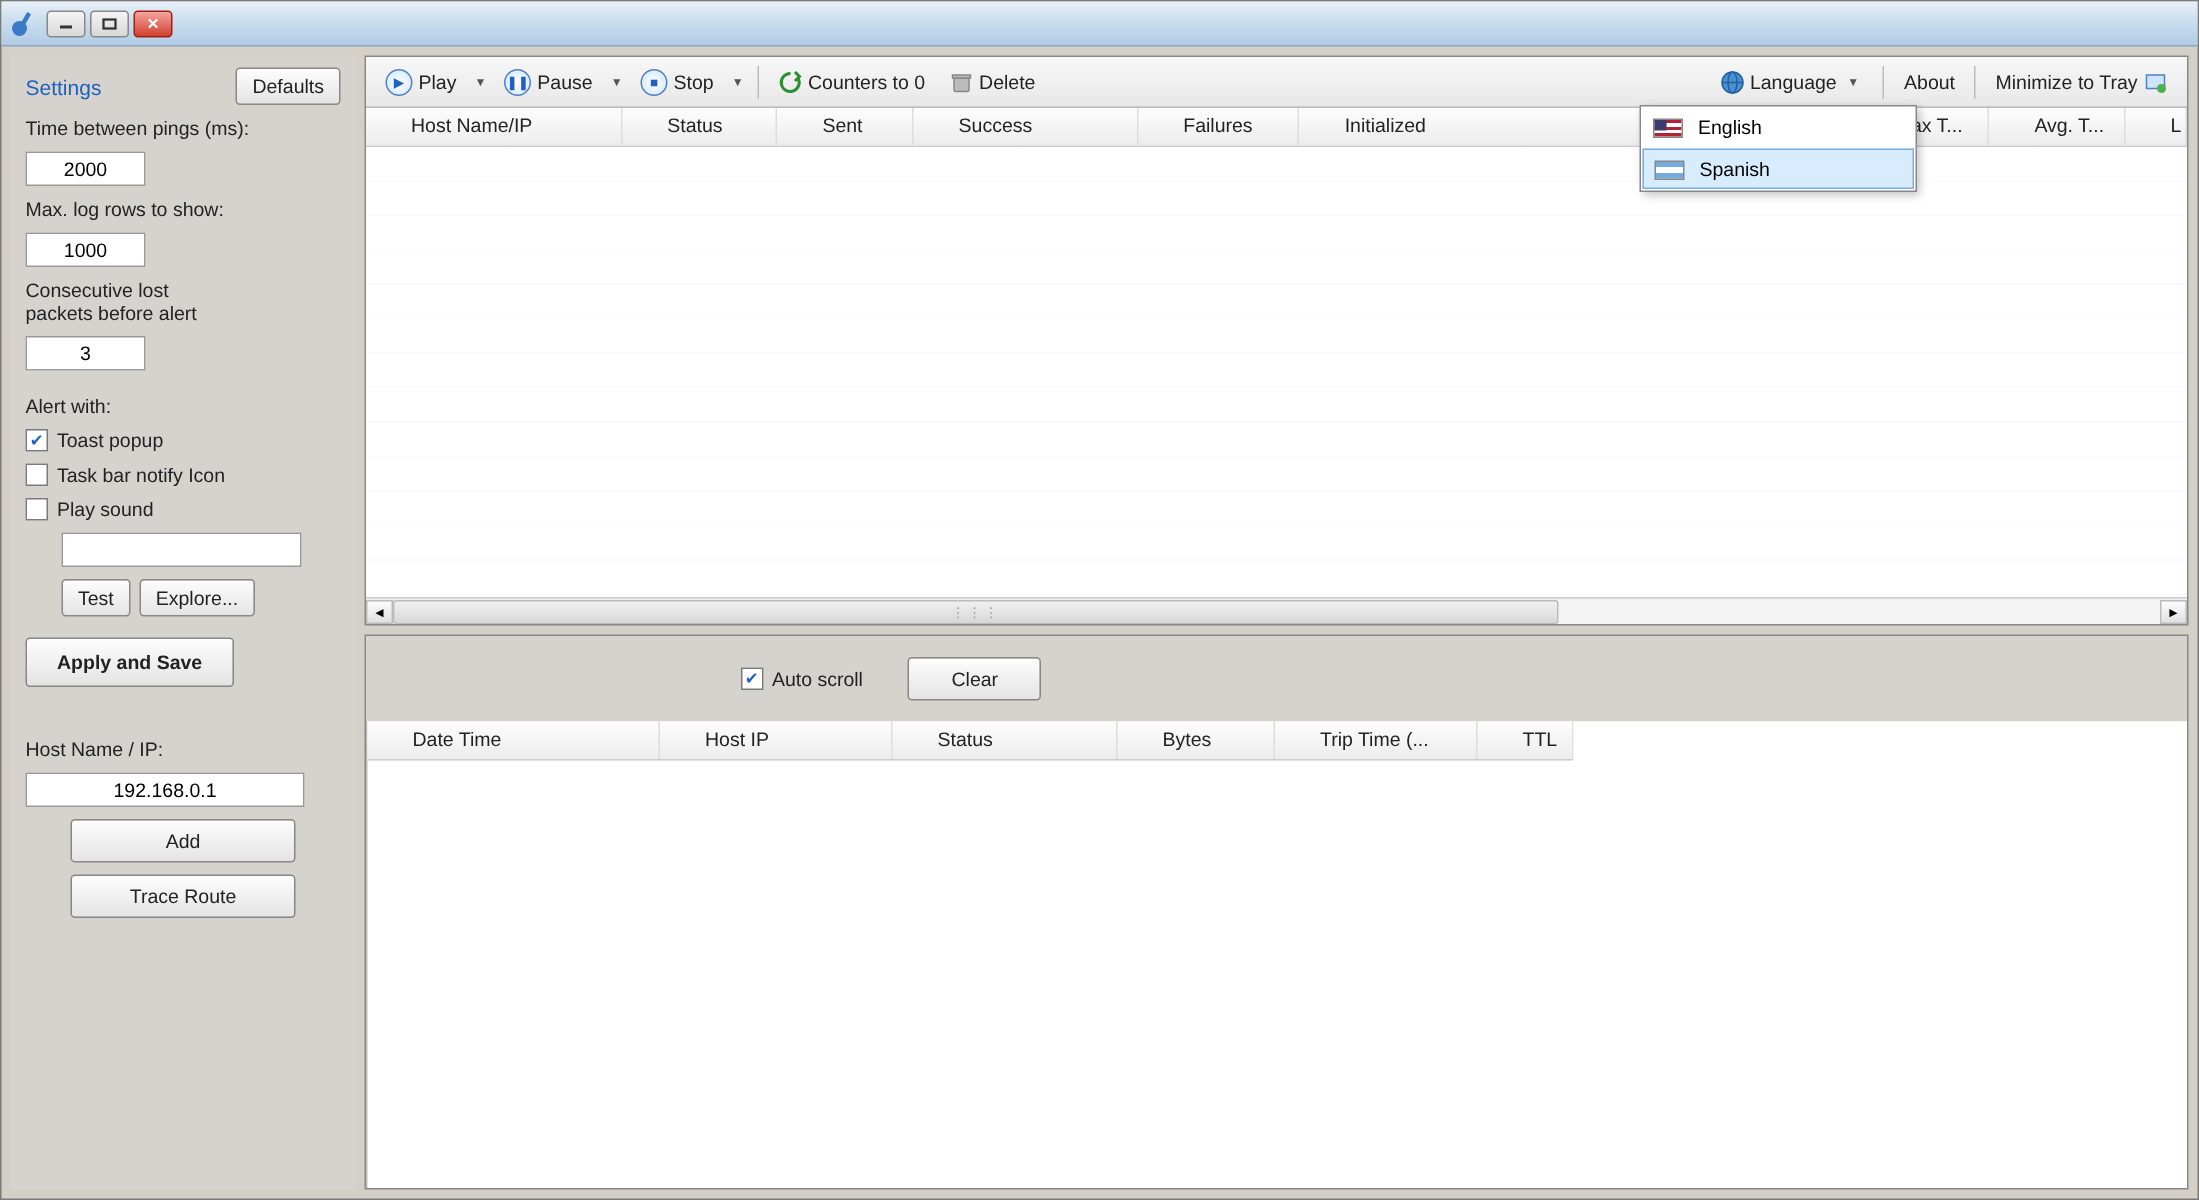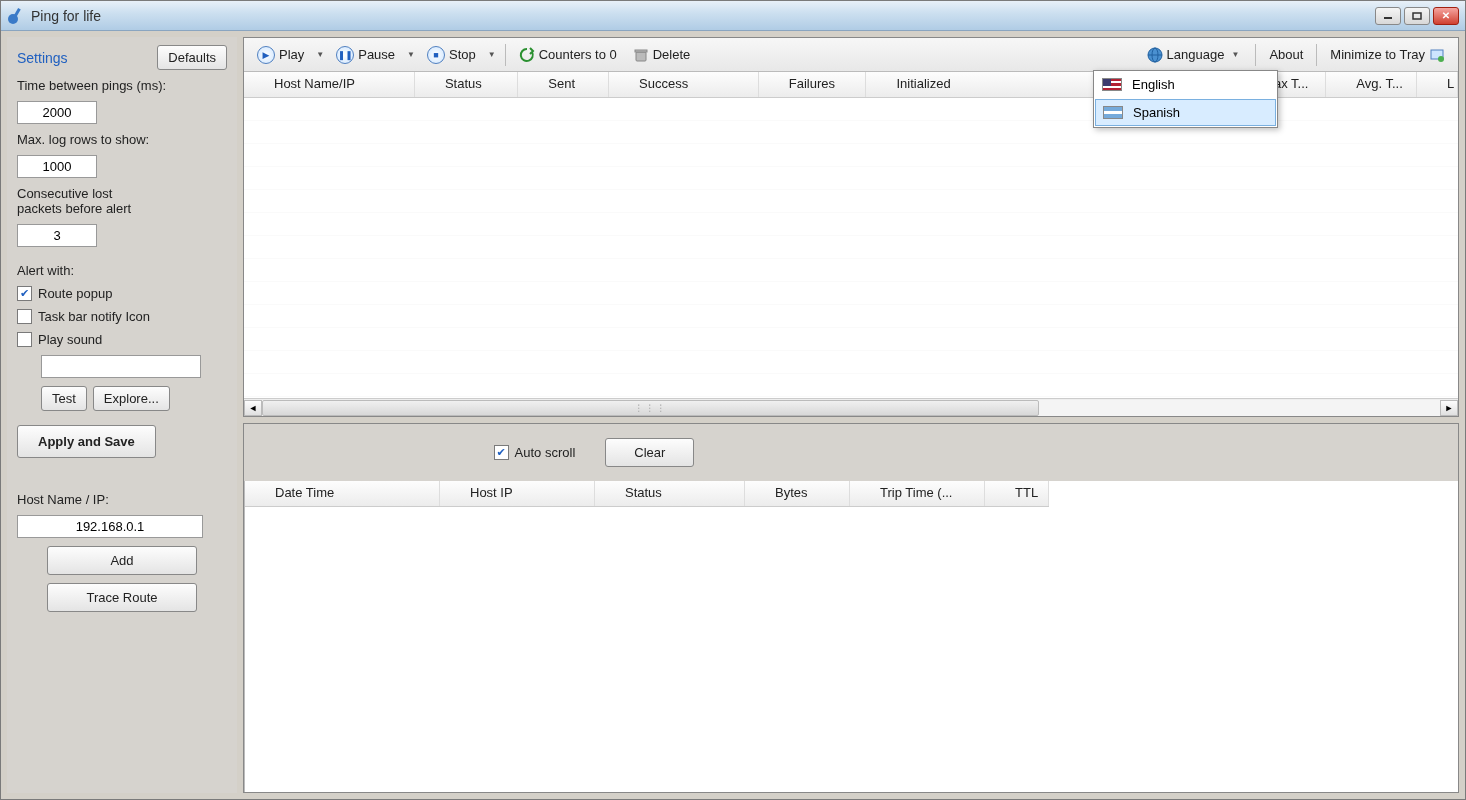--- a/index.html
+++ b/index.html
@@ -35,21 +35,21 @@
 
 .toolbar { height: 34px; background: linear-gradient(#f7f7f7,#e8e8e8); border-bottom: 1px solid #bbb; display: flex; align-items: center; padding: 0 6px; gap: 2px; position: relative; }
 .tb-btn { display: flex; align-items: center; gap: 4px; padding: 3px 6px; border: 1px solid transparent; border-radius: 3px; cursor: pointer; color: #222; }
 .tb-sep { width: 1px; height: 22px; background: #bbb; margin: 0 4px; }
 .tb-drop { font-size: 8px; color: #555; padding: 0 3px; cursor: pointer; }
 .toolbar .spacer { flex: 1; }
 .icon-circ { width: 18px; height: 18px; border-radius: 50%; border: 1px solid #5080c0; display: inline-flex; align-items: center; justify-content: center; background: radial-gradient(#fff,#cde5ff); }
 .icon-circ span { font-size: 9px; color: #2060c0; }
 
 .dropdown { position: absolute; top: 32px; right: 180px; width: 185px; background: #fff; border: 1px solid #888; box-shadow: 2px 2px 6px rgba(0,0,0,.25); z-index: 10; }
-.dropdown .dd-item { display: flex; align-items: center; gap: 10px; padding: 6px 8px; cursor: pointer; }
+.dropdown .dd-item { display: flex; align-items: flex-end; gap: 10px; padding: 6px 8px; cursor: pointer; }
 .dropdown .dd-item.hover { background: #d8ecff; border: 1px solid #7ab0e0; margin: 1px; padding: 5px 7px; }
 .flag { width: 20px; height: 13px; border: 1px solid #888; }
 .flag.us { background: linear-gradient(#b22234 20%, #fff 20% 40%, #b22234 40% 60%, #fff 60% 80%, #b22234 80%); position: relative; }
 .flag.us::before { content:""; position:absolute; left:0; top:0; width:8px; height:7px; background:#3c3b6e; }
 .flag.ar { background: linear-gradient(#75aadb 33%, #fff 33% 66%, #75aadb 66%); }
 
 .grid { flex: 1; background: #fff; overflow: hidden; position: relative; }
 .grid-header { display: flex; height: 26px; background: linear-gradient(#fdfdfd,#ececec); border-bottom: 1px solid #ccc; }
 .gh { padding: 4px 10px; border-right: 1px solid #ddd; color: #222; white-space: nowrap; overflow: hidden; text-overflow: ellipsis; cursor: pointer; margin-left: 20px; }
 .grid-rows { height: calc(100% - 26px - 18px); background: repeating-linear-gradient(#fff 0 22px, #fafafa 22px 23px); }
@@ -67,21 +67,20 @@
 </head>
 <body>
 
 <div class="window">
 
   <div class="titlebar">
     <svg class="app-icon" viewBox="0 0 18 18">
         <circle cx="6" cy="12" r="5" fill="#3a7ac8"></circle>
         <rect x="9" y="1" width="3" height="9" fill="#3a7ac8" transform="rotate(30 10 5)"></rect>
       </svg>
-    <div class="title">Ping for life</div>
     <div class="win-btns">
       <div class="win-btn">
           <svg width="10" height="8">
             <line x1="1" y1="6" x2="9" y2="6" stroke="#333" stroke-width="2"></line>
           </svg>
         </div>
       <div class="win-btn">
           <svg width="10" height="8">
             <rect x="1" y="1" width="8" height="6" fill="none" stroke="#333" stroke-width="1.5"></rect>
           </svg>
@@ -106,21 +105,21 @@
 
       <div>
         <div class="field-label">Consecutive lost</div>
         <div class="field-label">packets before alert</div>
       </div>
       <input class="text-input" value="3" style="">
 
       <div class="field-label" style="margin-top:8px">Alert with:</div>
       <div class="row">
         <span class="check">✔</span>
-        <span class="field-label">Route popup</span>
+        <span class="field-label">Toast popup</span>
       </div>
       <div class="row">
         <span class="check"></span>
         <span class="field-label">Task bar notify Icon</span>
       </div>
       <div class="row">
         <span class="check"></span>
         <span class="field-label">Play sound</span>
       </div>
       <input class="text-input wide" style="margin-left: 24px;">

